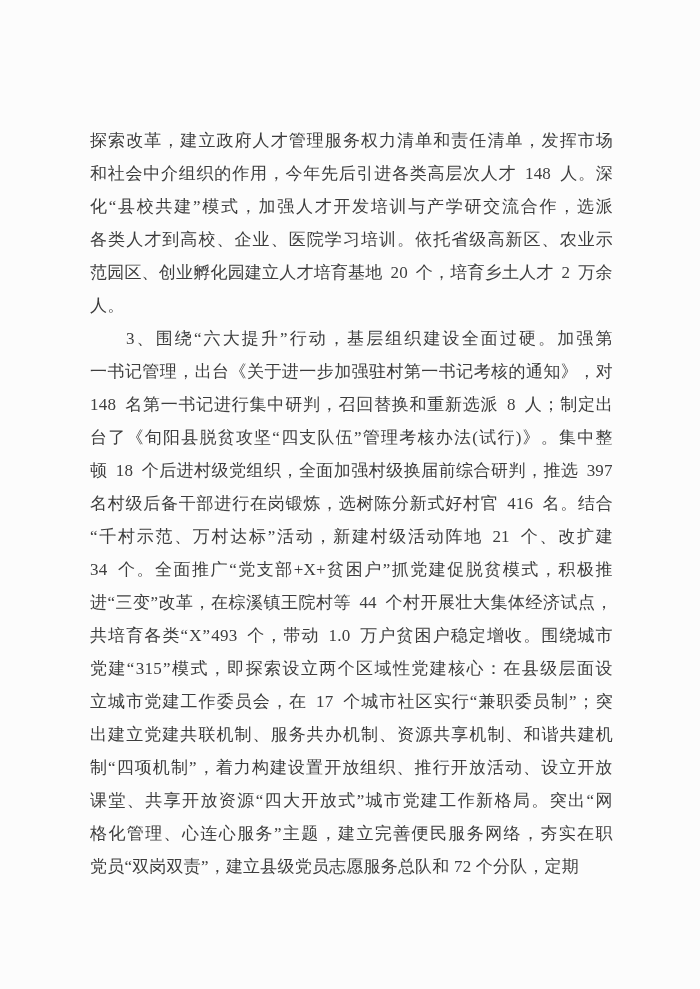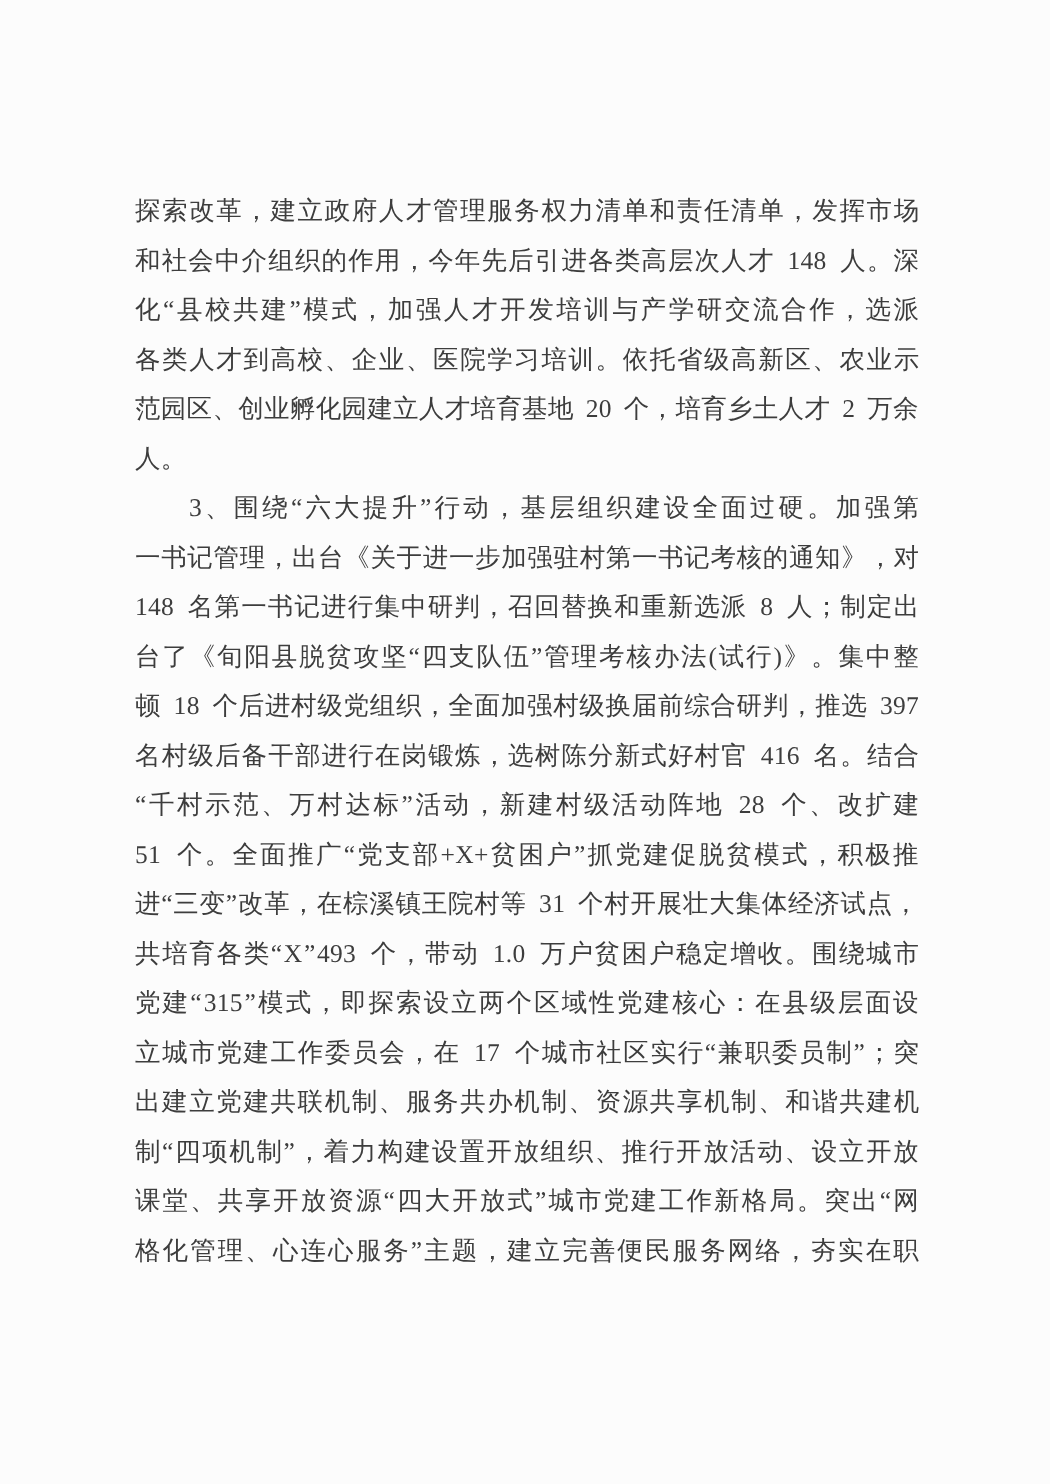--- a/index.html
+++ b/index.html
@@ -429,30 +429,30 @@
         <span>，</span>
         <span>新</span>
         <span>建</span>
         <span>村</span>
         <span>级</span>
         <span>活</span>
         <span>动</span>
         <span>阵</span>
         <span>地</span>
         <span class="sp"></span>
-        <span>28</span>
+        <span>21</span>
         <span class="sp"></span>
         <span>个</span>
         <span>、</span>
         <span>改</span>
         <span>扩</span>
         <span>建</span>
       </div>
       <div class="line j">
-        <span>51</span>
+        <span>34</span>
         <span class="sp"></span>
         <span>个</span>
         <span>。</span>
         <span>全</span>
         <span>面</span>
         <span>推</span>
         <span>广</span>
         <span>“</span>
         <span>党</span>
         <span>支</span>
@@ -486,21 +486,21 @@
         <span>，</span>
         <span>在</span>
         <span>棕</span>
         <span>溪</span>
         <span>镇</span>
         <span>王</span>
         <span>院</span>
         <span>村</span>
         <span>等</span>
         <span class="sp"></span>
-        <span>31</span>
+        <span>44</span>
         <span class="sp"></span>
         <span>个</span>
         <span>村</span>
         <span>开</span>
         <span>展</span>
         <span>壮</span>
         <span>大</span>
         <span>集</span>
         <span>体</span>
         <span>经</span>
@@ -725,14 +725,15 @@
         <span>服</span>
         <span>务</span>
         <span>网</span>
         <span>络</span>
         <span>，</span>
         <span>夯</span>
         <span>实</span>
         <span>在</span>
         <span>职</span>
       </div>
+      <div class="line nj">党员“双岗双责”，建立县级党员志愿服务总队和 72 个分队，定期</div>
     </div>
 </div>
 
 </body></html>

